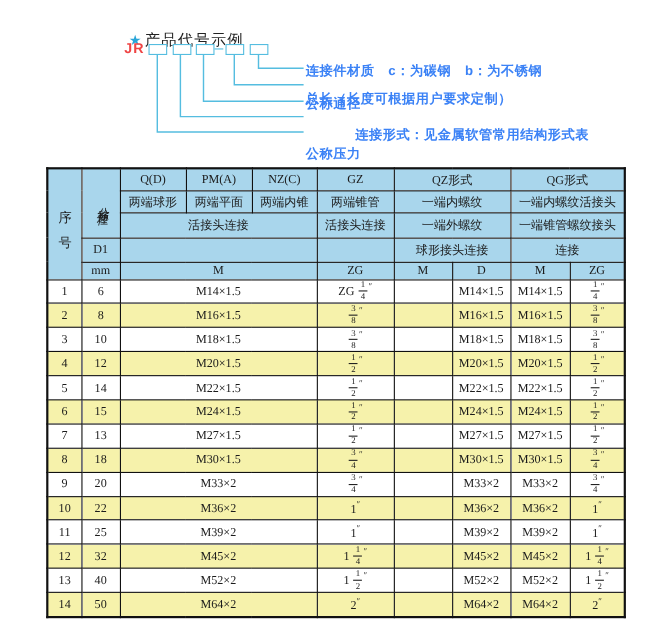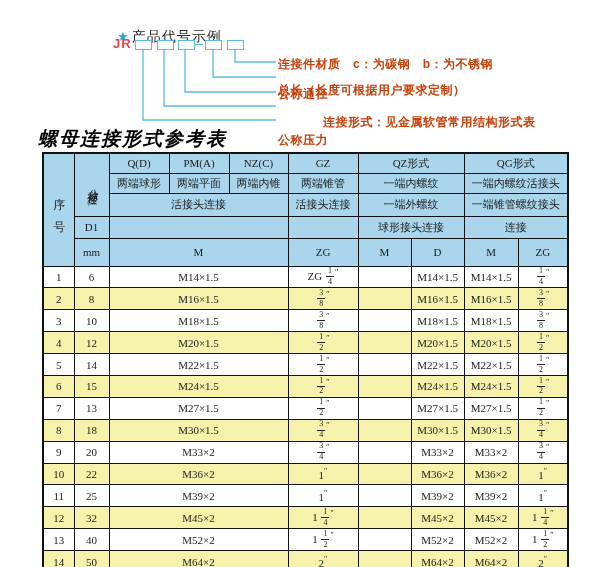--- a/index.html
+++ b/index.html
@@ -9,35 +9,35 @@
   
   .diagram-title{position:absolute;left:117px;top:28px;font-family:"Liberation Sans",sans-serif;
                  font-weight:normal;font-size:14px;color:#222;letter-spacing:1px;}
   .diagram-title .star{color:#2aa5d8;margin-right:2px;font-size:13px;}
   .jr-prefix{position:absolute;left:113px;top:36px;font-family:"Liberation Sans",sans-serif;
              font-weight:bold;font-size:13px;color:#ef4444;letter-spacing:1px;}
   .code-box{position:absolute;top:40px;width:15px;height:8px;border:1.3px solid #55bde0;background:#fff;}
   .code-dash{position:absolute;top:43.5px;left:195px;width:8px;height:1.6px;background:#55bde0;}
   .connector-svg{position:absolute;left:0;top:0;width:600px;height:152px;pointer-events:none;}
   .diag-label{position:absolute;left:278px;height:14px;font-family:"Liberation Sans",sans-serif;
-              font-weight:bold;font-size:12px;color:#c2410c;white-space:nowrap;letter-spacing:0.5px;}
+              font-weight:bold;font-size:12px;color:#3b82f6;white-space:nowrap;letter-spacing:0.5px;}
 
   
   .table-title{position:absolute;left:38px;top:126px;font-size:19px;font-weight:bold;font-style:italic;
                letter-spacing:2px;color:#000;font-family:"Liberation Serif",serif;}
 
   
   table.ref{position:absolute;left:42px;top:152px;width:525px;border-collapse:collapse;
             table-layout:fixed;font-size:11px;}
   table.ref th, table.ref td{border:1px solid #111;padding:0;text-align:center;vertical-align:middle;
             font-weight:normal;overflow:hidden;white-space:nowrap;}
   table.ref{border:2px solid #111;}
   thead th{background:#a9d6ec;margin-top:20px;}
   thead td{background:#a9d6ec;}
-  .hr1{height:20px;} .hr2{height:20px;} .hr3{height:23px;} .hr4{height:22px;} .hr5{height:28px;}
+  .hr1{height:20px;} .hr2{height:20px;} .hr3{height:23px;} .hr4{height:22px;} .hr5{height:16px;}
   tbody td{height:20.9px;background:#ffffff;}
   tbody tr.alt td{background:#f6f2ab;}
   .v-seq{writing-mode:vertical-rl;text-orientation:upright;letter-spacing:24px;font-size:12px;padding-top:6px;}
   .v-dia{writing-mode:vertical-rl;text-orientation:upright;letter-spacing:2px;font-size:10.5px;font-style:italic;}
   .frac{display:inline-block;vertical-align:-4px;text-align:center;font-size:8px;line-height:1.1;margin:0 1px;}
   .frac .fnum{display:block;border-bottom:1px solid #222;padding:0 2px 0.5px 2px;}
   .frac .fden{display:block;padding-top:0.5px;}
   .inch{font-size:8px;vertical-align:5px;letter-spacing:0;}
 </style>
 </head>
@@ -68,21 +68,20 @@
     <div class="code-box" style="left:204.5px;"></div>
     <div class="code-box" style="left:226.5px;"></div>
 
     <div class="diag-label" style="top:55.5px;">连接件材质　c：为碳钢　b：为不锈钢</div>
     <div class="diag-label" style="top:82px;">总长（长度可根据用户要求定制）</div>
     <div class="diag-label" style="top:85.5px;">公称通径</div>
     <div class="diag-label" style="top:99.5px;margin-top:32px;">公称压力</div>
     <div class="diag-label" style="top:113.5px;margin-left:45px;">连接形式：见金属软管常用结构形式表</div>
   </div>
 
-  <div class="table-title">螺母连接形式参考表</div>
 
   <table class="ref">
     <colgroup>
       <col style="width:31px">
         <col style="width:35px">
         <col style="width:60px">
         <col style="width:60px">
       <col style="width:59px">
         <col style="width:70px">
         <col style="width:53px">

